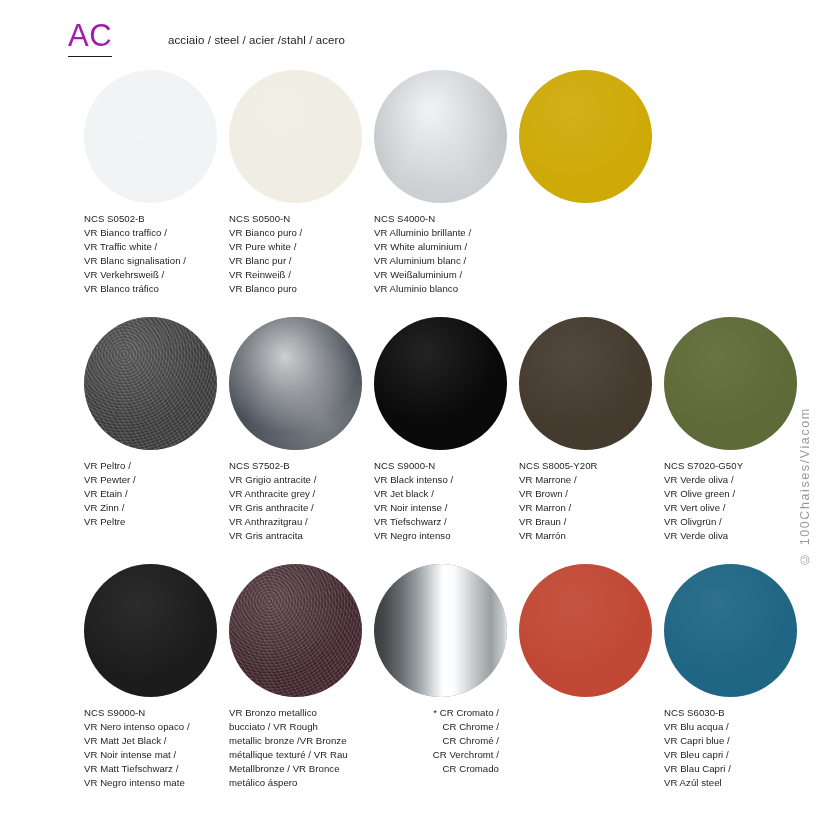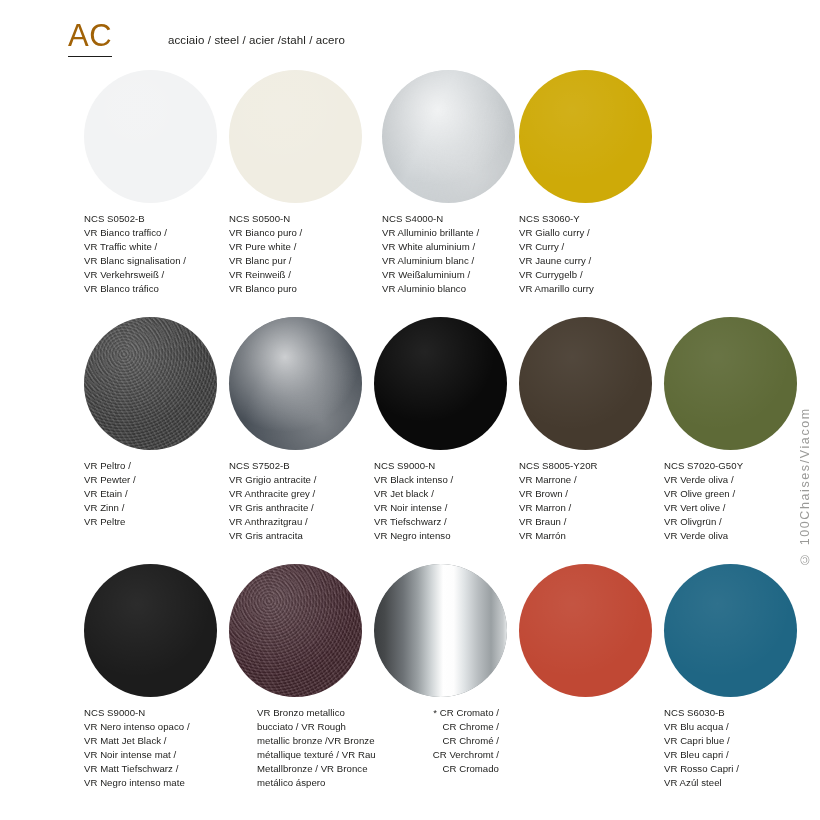--- a/index.html
+++ b/index.html
@@ -26,21 +26,21 @@
     height: 62px;
   }
   .logo {
     position: absolute;
     left: 68px;
     top: 20px;
     font-size: 31px;
     letter-spacing: 0.5px;
     font-weight: 400;
     line-height: 1;
-    color: #a16207;
+    color: #a21caf;
     padding-bottom: 5px;
     border-bottom: 1.6px solid #1d1d1b;
     font-family: "Liberation Sans", sans-serif;
   }
   .header-subtitle {
     position: absolute;
     left: 168px;
     top: 34px;
     font-size: 11.5px;
     letter-spacing: 0.1px;
@@ -93,21 +93,20 @@
     line-height: 14.1px;
     letter-spacing: 0.05px;
     color: #1d1d1b;
   }
   .labels .ln {
     display: block;
     white-space: nowrap;
   }
   .labels.wrapline .ln {
     white-space: normal;
-    margin-left: 28px;
   }
   .cell.chrome .labels {
     text-align: right;
     width: 125px;
   }
 
   
   .copyright {
     position: absolute;
     right: 4px;
@@ -157,48 +156,40 @@
         </div>
         <div class="labels">
           <span class="ln">NCS S0500-N</span>
           <span class="ln">VR Bianco puro /</span>
           <span class="ln">VR Pure white /</span>
           <span class="ln">VR Blanc pur /</span>
           <span class="ln">VR Reinweiß /</span>
           <span class="ln">VR Blanco puro</span>
         </div>
       </div>
-      <div class="cell" style="left: 374px; margin-left: 8px;">
+      <div class="cell" style="left: 374px;">
         <div class="swatch-wrap">
           <div class="swatch" style="background: rgb(204, 209, 212);">
             <div class="tex" style="background: radial-gradient(circle at 42% 30%, rgba(255, 255, 255, 0.72) 0%, rgba(255, 255, 255, 0.3) 34%, rgba(255, 255, 255, 0) 62%), radial-gradient(circle at 70% 78%, rgba(255, 255, 255, 0.3) 0%, rgba(255, 255, 255, 0) 55%), linear-gradient(115deg, rgba(0, 0, 0, 0.1) 0%, rgba(0, 0, 0, 0) 38%, rgba(0, 0, 0, 0.1) 100%);"></div>
           </div>
         </div>
         <div class="labels">
           <span class="ln">NCS S4000-N</span>
           <span class="ln">VR Alluminio brillante /</span>
           <span class="ln">VR White aluminium /</span>
           <span class="ln">VR Aluminium blanc /</span>
           <span class="ln">VR Weißaluminium /</span>
           <span class="ln">VR Aluminio blanco</span>
         </div>
       </div>
       <div class="cell" style="left: 519px;">
         <div class="swatch-wrap">
           <div class="swatch" style="background: rgb(206, 170, 8);">
             <div class="tex" style="background: radial-gradient(circle at 40% 30%, rgba(255, 255, 255, 0.07) 0%, rgba(255, 255, 255, 0) 60%);"></div>
           </div>
-        </div>
-        <div class="labels">
-          <span class="ln">NCS S3060-Y</span>
-          <span class="ln">VR Giallo curry /</span>
-          <span class="ln">VR Curry /</span>
-          <span class="ln">VR Jaune curry /</span>
-          <span class="ln">VR Currygelb /</span>
-          <span class="ln">VR Amarillo curry</span>
         </div>
       </div>
     </div>
     <div class="row">
       <div class="cell" style="left: 84px;">
         <div class="swatch-wrap">
           <div class="swatch" style="background: rgb(65, 65, 65);">
             <div class="tex" style="background: repeating-radial-gradient(circle at 30% 28%, rgba(255, 255, 255, 0.086) 0px, rgba(255, 255, 255, 0.086) 1px, rgba(0, 0, 0, 0.086) 2px, rgba(0, 0, 0, 0.086) 3px), repeating-linear-gradient(58deg, rgba(255, 255, 255, 0.07) 0px, rgba(255, 255, 255, 0.07) 1px, rgba(0, 0, 0, 0.07) 2px, rgba(0, 0, 0, 0.07) 4px), radial-gradient(circle at 36% 26%, rgba(255, 255, 255, 0.16) 0%, rgba(255, 255, 255, 0) 60%);"></div>
           </div>
         </div>
@@ -327,20 +318,20 @@
         <div class="swatch-wrap">
           <div class="swatch" style="background: rgb(31, 102, 132);">
             <div class="tex" style="background: radial-gradient(circle at 40% 30%, rgba(255, 255, 255, 0.07) 0%, rgba(255, 255, 255, 0) 60%);"></div>
           </div>
         </div>
         <div class="labels">
           <span class="ln">NCS S6030-B</span>
           <span class="ln">VR Blu acqua /</span>
           <span class="ln">VR Capri blue /</span>
           <span class="ln">VR Bleu capri /</span>
-          <span class="ln">VR Rosso Capri /</span>
+          <span class="ln">VR Blau Capri /</span>
           <span class="ln">VR Azúl steel</span>
         </div>
       </div>
     </div>
   </div>
 
 <div class="copyright">© 100Chaises/Viacom</div>
 
 </body></html>

